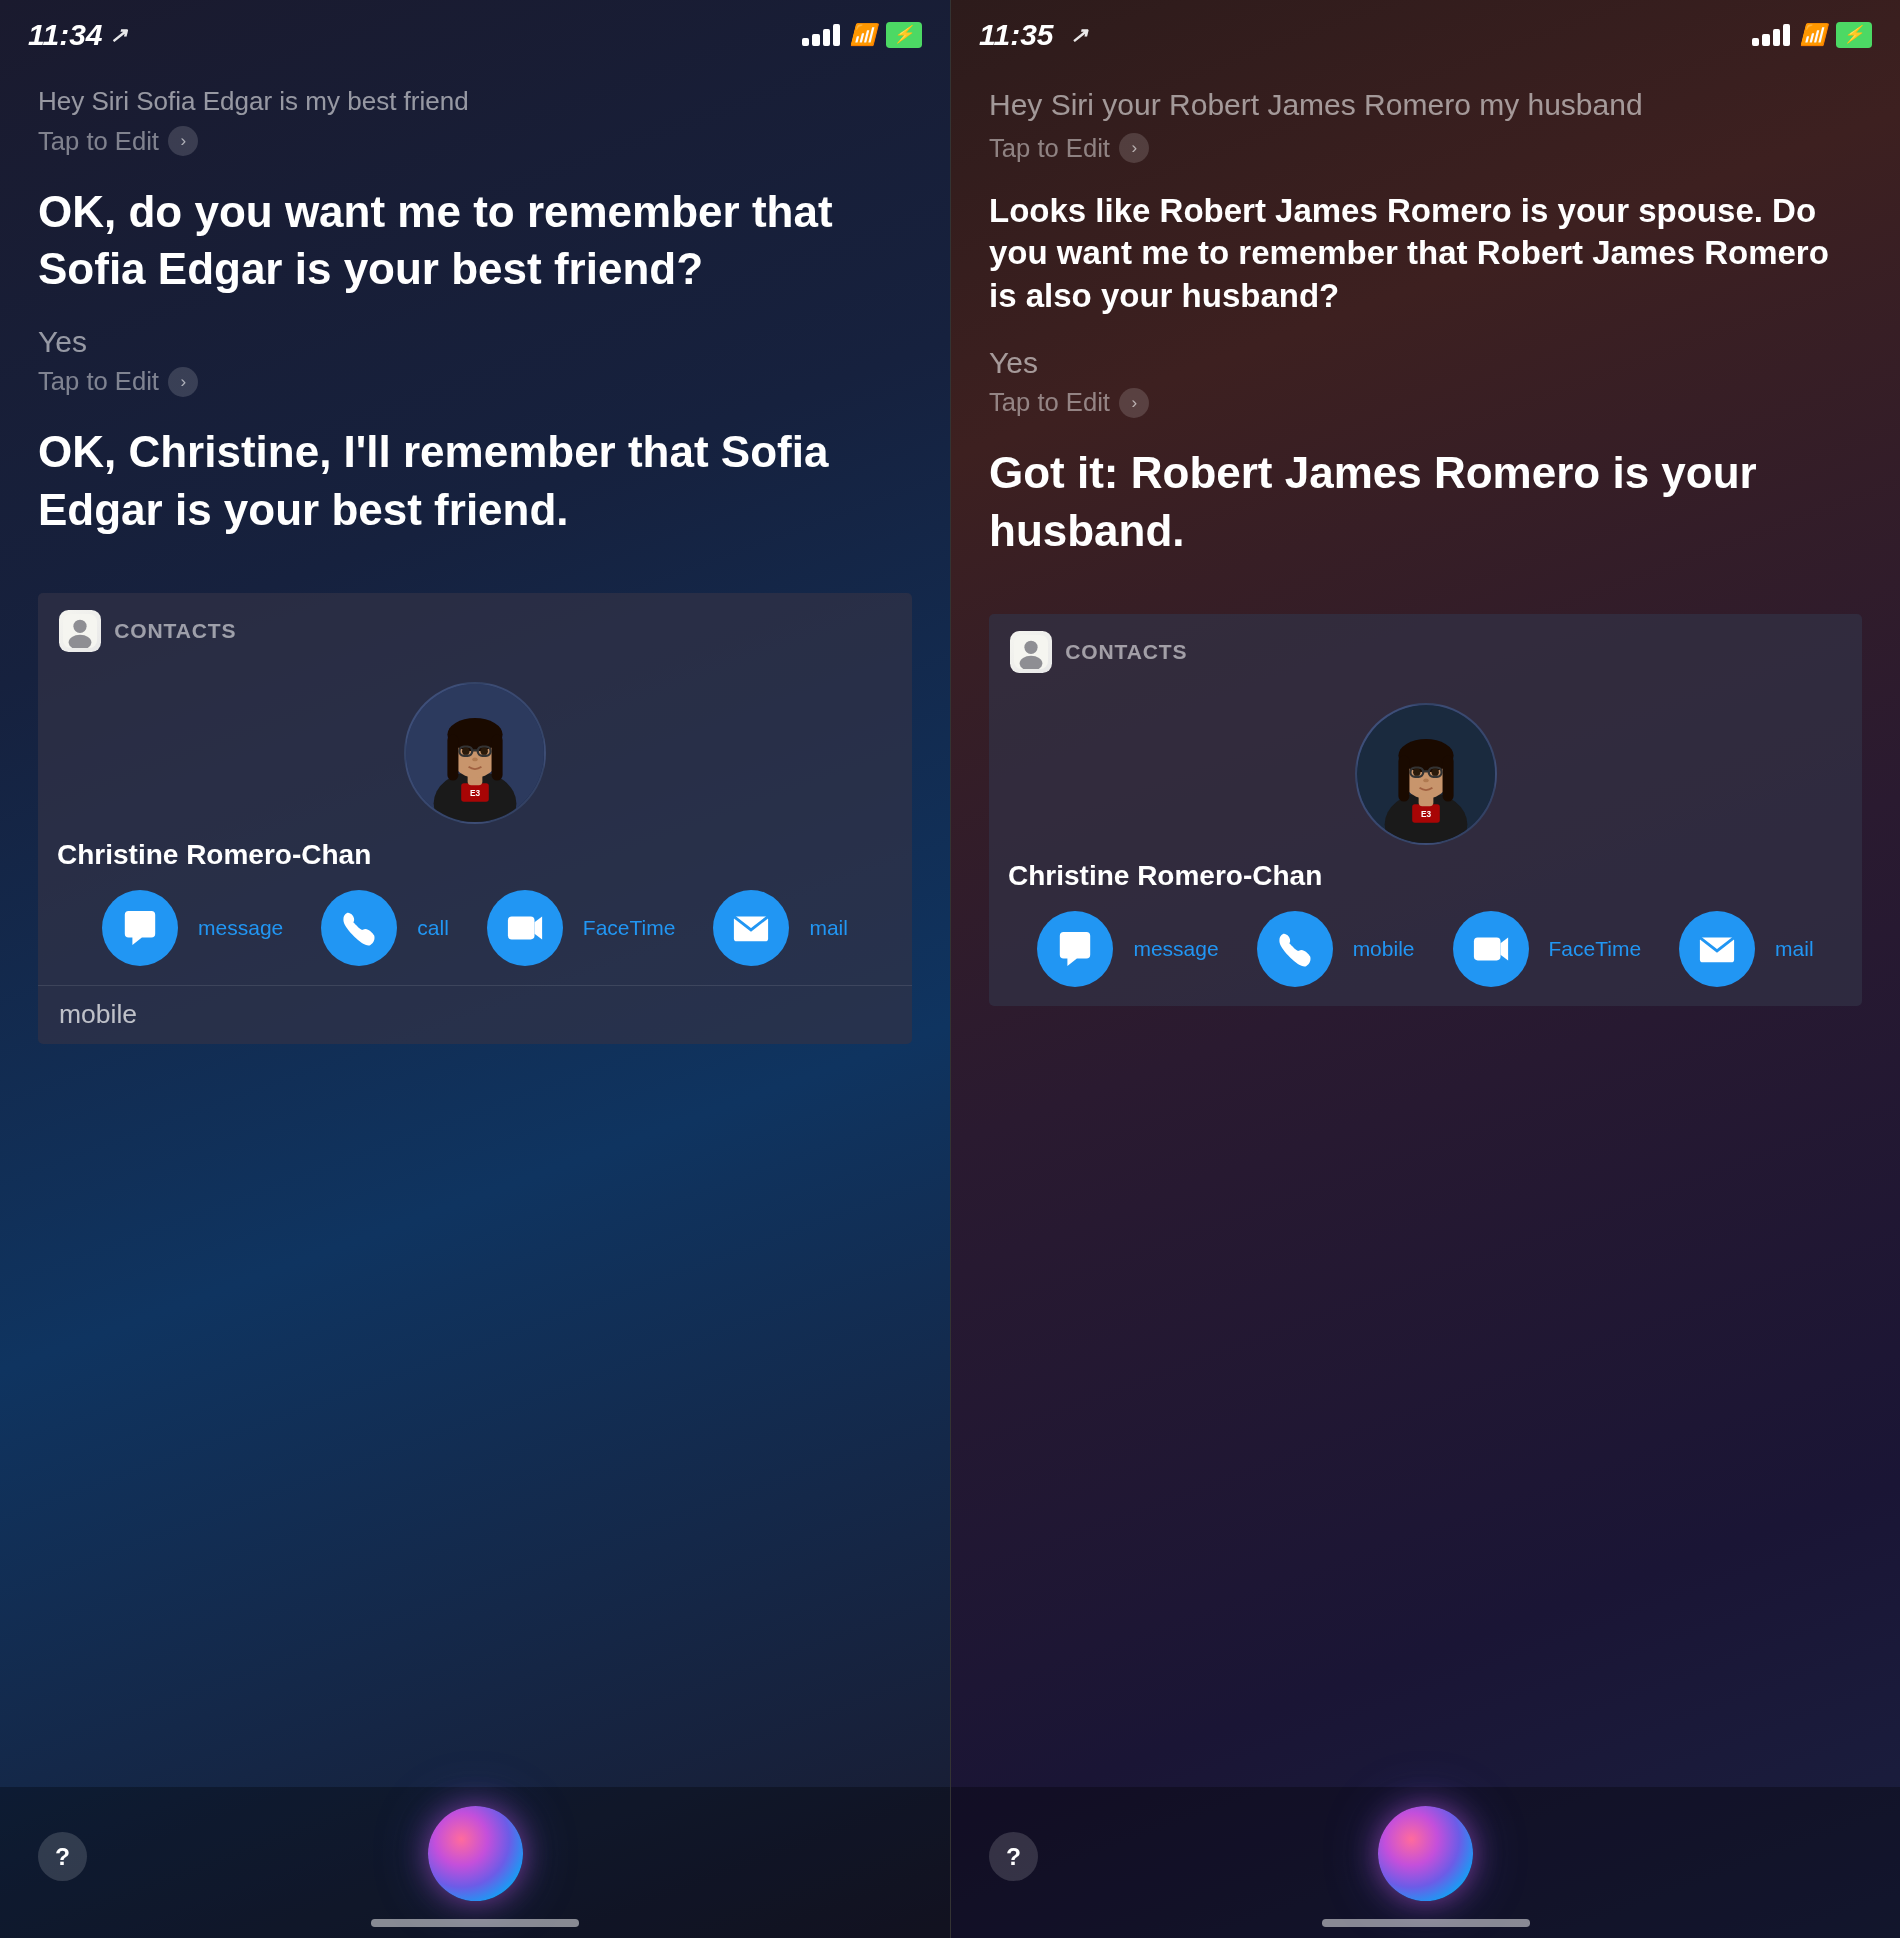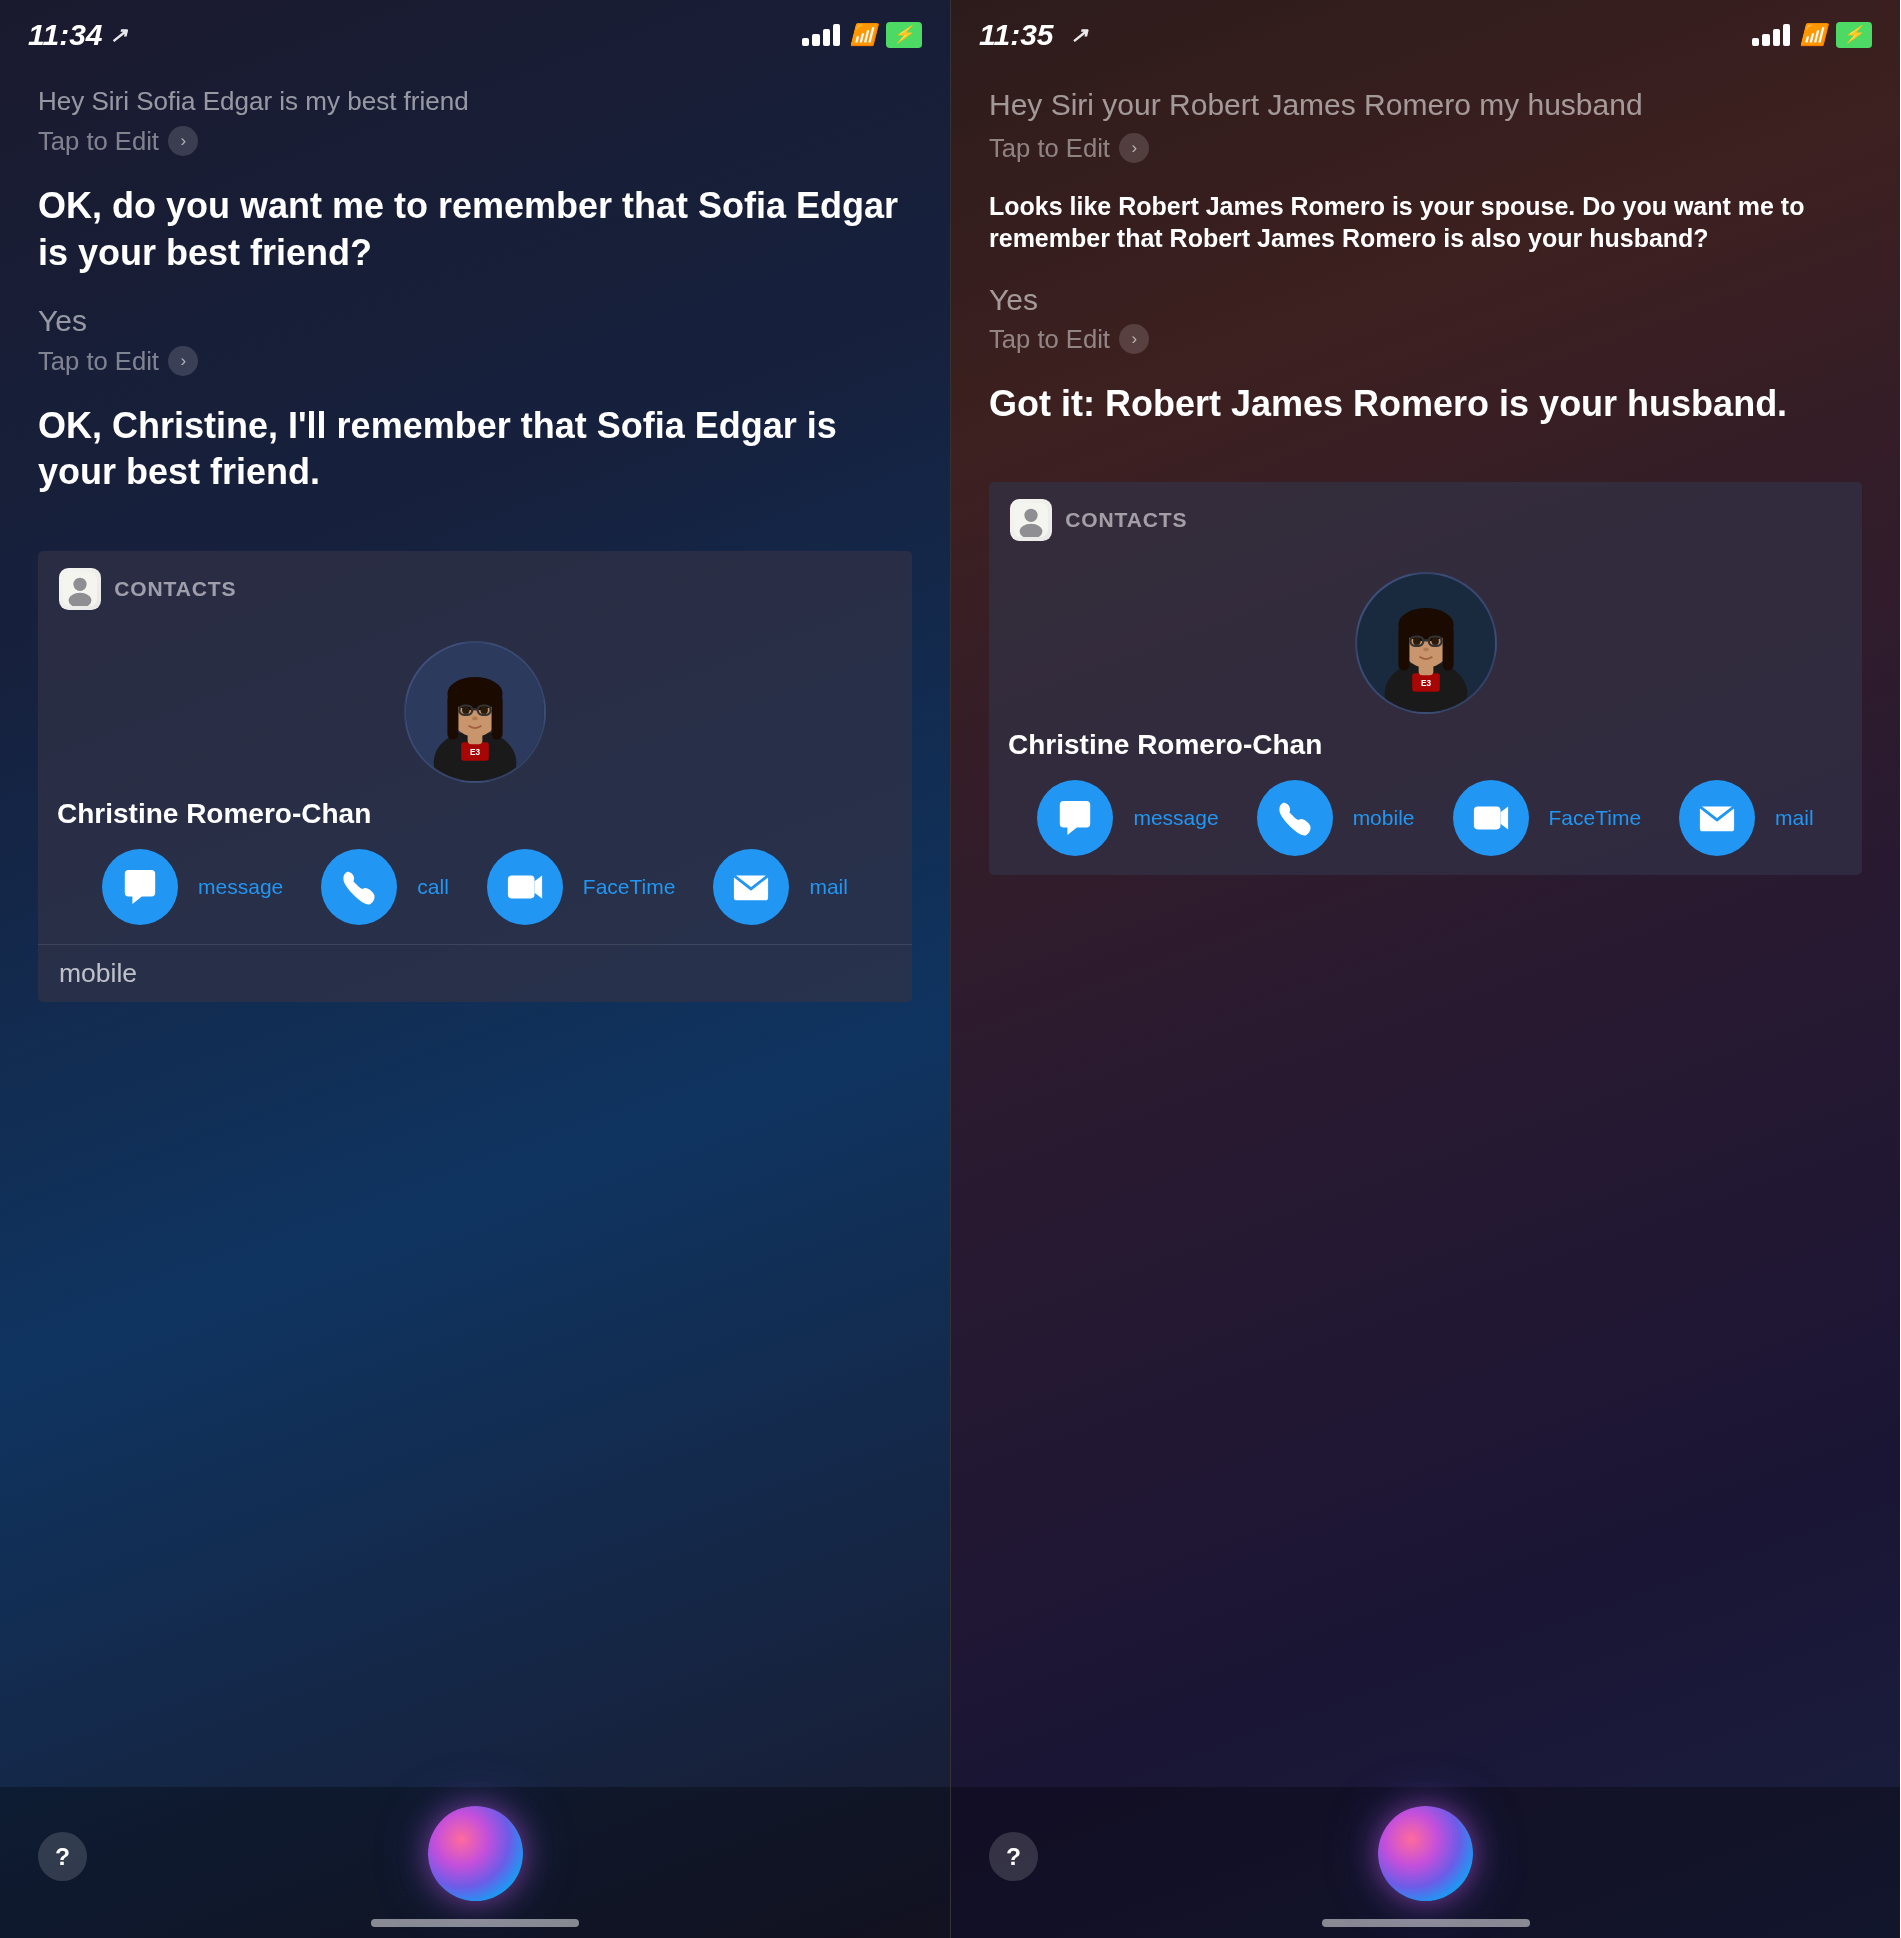--- a/index.html
+++ b/index.html
@@ -118,21 +118,21 @@
       display: flex;
       align-items: center;
       justify-content: center;
       color: rgba(255,255,255,0.6);
       font-size: 17px;
     }
 
     
     .siri-response {
       color: white;
-      font-size: 36px;
+      font-size: 44px;
       font-weight: 700;
       line-height: 1.3;
       margin-bottom: 28px;
     }
 
     
     .user-reply {
       color: rgba(255,255,255,0.55);
       font-size: 30px;
       font-weight: 400;
@@ -446,21 +446,21 @@
   </div>
 
   <div class="content-area">
 
     <div class="siri-query right siri-query-large" style="color:rgba(255,255,255,0.55);font-size:30px;line-height:1.35;margin-bottom:7.6px;">Hey Siri your Robert James Romero my husband</div>
     <div class="tap-to-edit">
       <span class="tap-to-edit-text">Tap to Edit</span>
       <div class="tap-to-edit-chevron">›</div>
     </div>
 
-    <div class="siri-response" style="font-size:25px;">Looks like Robert James Romero is your spouse. Do you want me to remember that Robert James Romero is also your husband?</div>
+    <div class="siri-response" style="font-size:33px;">Looks like Robert James Romero is your spouse. Do you want me to remember that Robert James Romero is also your husband?</div>
 
     <div class="user-reply">Yes</div>
     <div class="tap-to-edit">
       <span class="tap-to-edit-text">Tap to Edit</span>
       <div class="tap-to-edit-chevron">›</div>
     </div>
 
     <div class="siri-response">Got it: Robert James Romero is your husband.</div>
 
     <div class="contacts-card">

